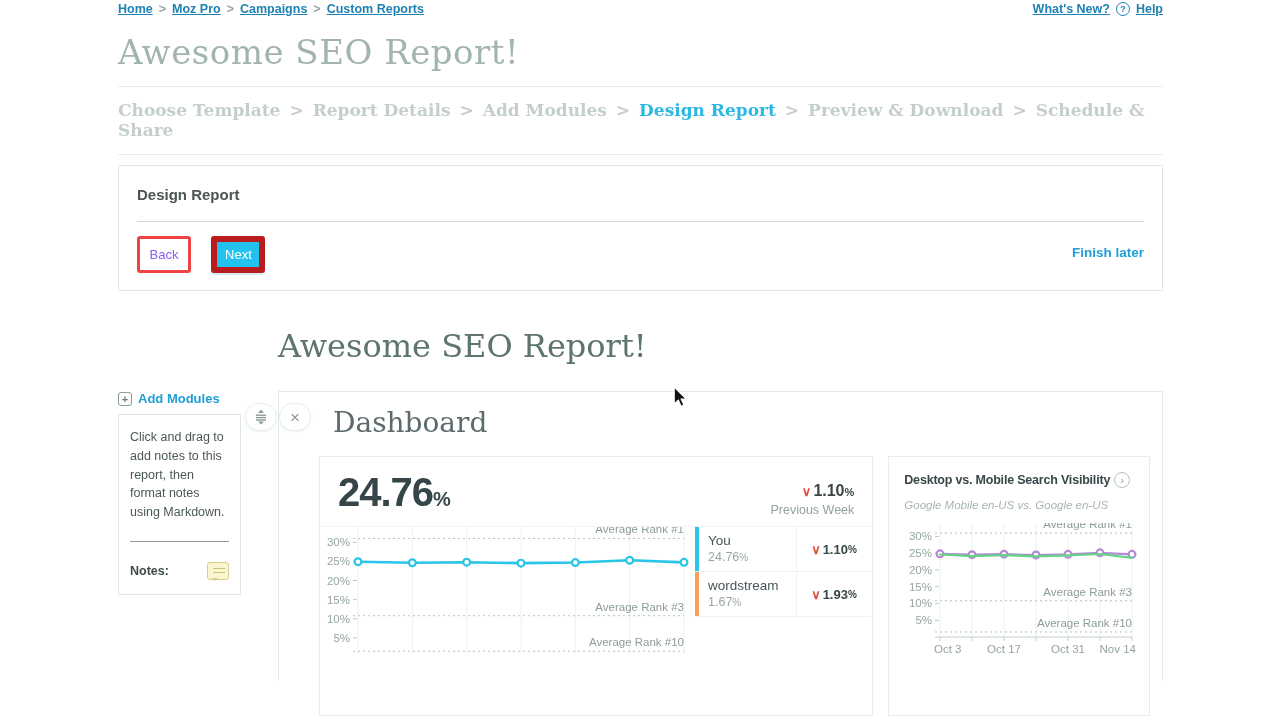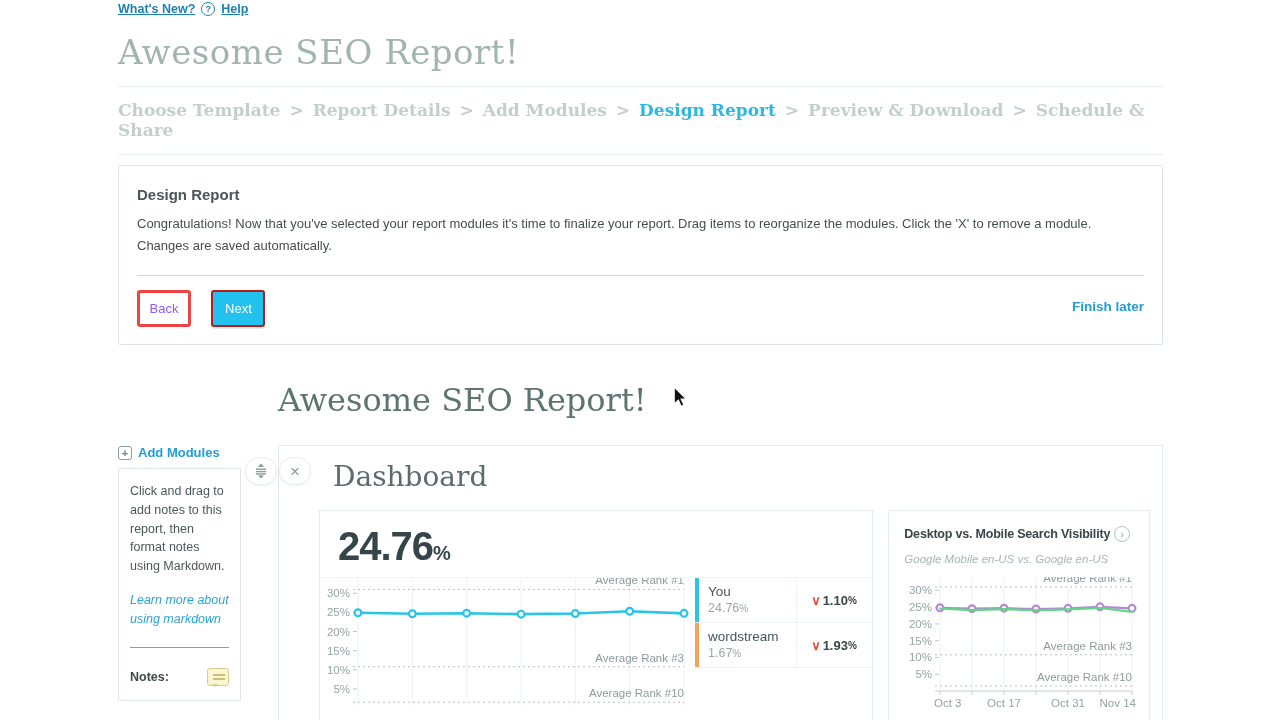--- a/index.html
+++ b/index.html
@@ -28,21 +28,21 @@
   .step-sep { color:#c4cecd; margin:0 9px; }
 
   
   .wizard-panel { border:1px solid #dde4e4; border-radius:2px; margin-top:10px; padding:16px 18px 16px 18px; }
   .wizard-title { font-size:15px; font-weight:bold; color:#4c5656; margin:4px 0 10px 0; }
   .wizard-desc { font-size:13px; color:#454e4e; line-height:1.7; margin:0; }
   .panel-divider { border-top:1px solid #ced6d6; margin:18px 0 14px 0; }
   .panel-actions { position:relative; height:38px; }
   .btn { font-size:13px; border-radius:3px; height:37px; width:54px; cursor:pointer; font-family:"Liberation Sans", sans-serif; }
   .btn-back { background:#fff; border:3px solid #ef4444; color:#8b5cf6; }
-  .btn-next { background:#23c2ee; border:2px solid #b91c1c; color:#fff; margin-left:16px; box-shadow:0 2px 0 rgba(0,140,180,.15); }
+  .btn-next { background:#23c2ee; border:6px solid #b91c1c; color:#fff; margin-left:16px; box-shadow:0 2px 0 rgba(0,140,180,.15); }
   .finish-later { position:absolute; right:0; top:9px; color:#1f9fd6; font-weight:bold; font-size:13.5px; text-decoration:none; cursor:pointer; }
 
   
   .report-title { font-family:"DejaVu Serif", serif; font-weight:400; font-size:32px; color:#5e7470; margin:36px 0 0 160px; }
   .report-subtitle { font-size:15px; color:#3c4646; margin:21px 0 0 160px; }
   .preview-body { position:relative; margin-top:26px; }
 
   
   .modules-sidebar { position:absolute; left:0; top:0; width:123px; }
   .add-modules { display:flex; align-items:center; font-size:13px; font-weight:bold; color:#1f9fd6; cursor:pointer; }
@@ -103,56 +103,55 @@
 
   
   .cursor { position:absolute; left:672px; top:386px; z-index:50; pointer-events:none; }
 </style>
 </head>
 <body>
 
 <div class="content">
 
   <header class="topbar">
+    <nav class="crumbs" id="crumbs"><a>Home</a><span class="crumb-sep">&gt;</span><a>Moz Pro</a><span class="crumb-sep">&gt;</span><a>Campaigns</a><span class="crumb-sep">&gt;</span><a>Custom Reports</a></nav>
     <div class="top-links">
       <a>What's New?</a>
       <span class="help-circle">?</span>
       <a>Help</a>
     </div>
   </header>
 
   <h1 class="page-title">Awesome SEO Report!</h1>
   <div class="divider"></div>
 
   <nav class="steps" id="steps"><span class="step">Choose Template</span><span class="step-sep">&gt;</span><span class="step">Report Details</span><span class="step-sep">&gt;</span><span class="step">Add Modules</span><span class="step-sep">&gt;</span><span class="step active">Design Report</span><span class="step-sep">&gt;</span><span class="step">Preview &amp; Download</span><span class="step-sep">&gt;</span><span class="step">Schedule &amp; Share</span></nav>
   <div class="divider"></div>
 
   <section class="wizard-panel">
     <h2 class="wizard-title">Design Report</h2>
-    <p class="wizard-desc">Congratulations! Now that you've selected your report modules it's time to finalize your report. Drag items to reorganize the modules. Click the 'X' to remove a module. Changes are saved automatically.</p>
     <div class="panel-divider"></div>
     <div class="panel-actions">
       <button class="btn btn-back">Back</button>
       <button class="btn btn-next">Next</button>
       <a class="finish-later">Finish later</a>
     </div>
   </section>
 
   <h2 class="report-title">Awesome SEO Report!</h2>
 
   <div class="preview-body">
 
     <aside class="modules-sidebar">
       <div class="add-modules">
         <span class="plus-box">+</span>
         <a>Add Modules</a>
       </div>
       <div class="notes-box">
         <p class="notes-help">Click and drag to add notes to this report, then format notes using Markdown.</p>
-        <a class="learn-link">Learn more about using markdown</a>
         <div class="notes-divider"></div>
         <div class="notes-row">
           <span>Notes:</span>
           <span class="note-bubble"></span>
         </div>
       </div>
     </aside>
 
     <div class="dashboard-module">
       <div class="module-controls">
@@ -167,20 +166,26 @@
         </span>
         <span class="pill pill-close">×</span>
       </div>
       <h3 class="module-title">Dashboard</h3>
 
       <div class="cards">
         <div class="card left-card">
           <div class="lc-head">
             <div>
               <div class="big-num"><span>24.76</span><span class="big-unit">%</span></div>
+            </div>
+            <div class="chg-block">
+              <div class="chg-line">
+                <span class="chev red">∨</span><span>1.10</span><span class="chg-unit">%</span>
+              </div>
+              <div class="chg-caption">Previous Week</div>
             </div>
           </div>
           <div class="lc-body">
             <svg id="chart-left" width="375" height="127">
                 <line x1="38" y1="0" x2="38" y2="127" stroke="#eaf2f4" stroke-width="1"></line>
                 <line x1="92.33333333333334" y1="0" x2="92.33333333333334" y2="127" stroke="#eaf2f4" stroke-width="1"></line>
                 <line x1="146.66666666666669" y1="0" x2="146.66666666666669" y2="127" stroke="#eaf2f4" stroke-width="1"></line>
                 <line x1="201" y1="0" x2="201" y2="127" stroke="#eaf2f4" stroke-width="1"></line>
                 <line x1="255.33333333333334" y1="0" x2="255.33333333333334" y2="127" stroke="#eaf2f4" stroke-width="1"></line>
                 <line x1="309.6666666666667" y1="0" x2="309.6666666666667" y2="127" stroke="#eaf2f4" stroke-width="1"></line>

